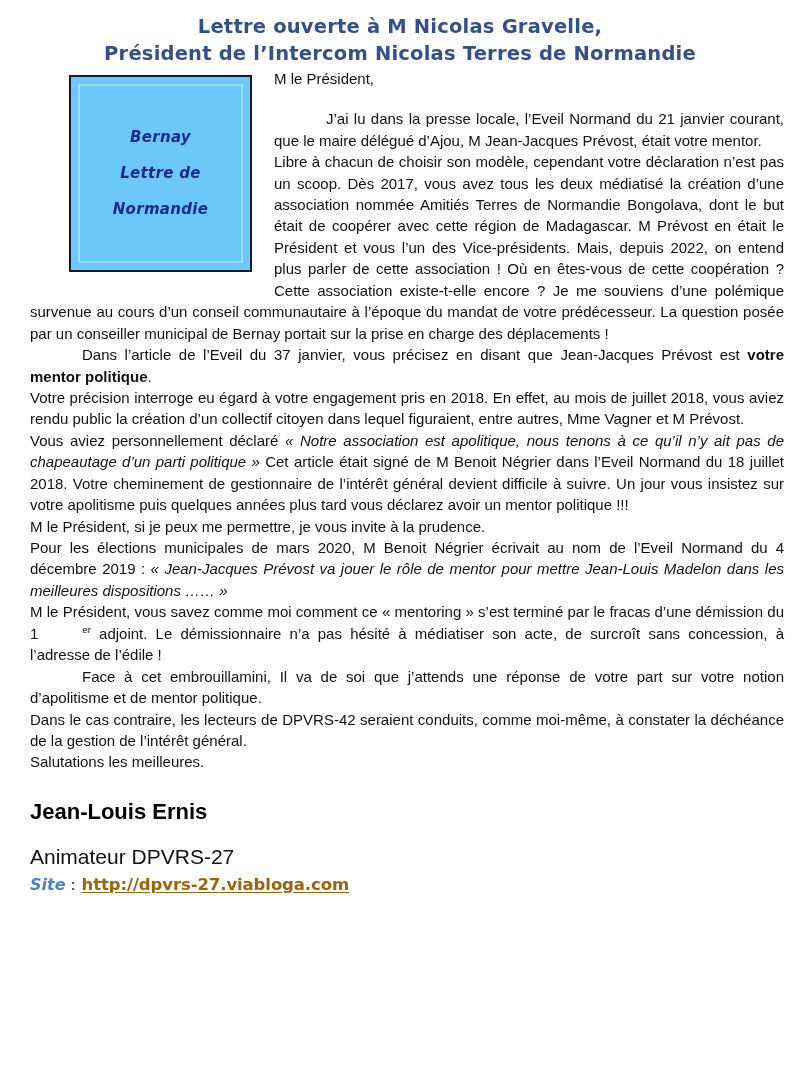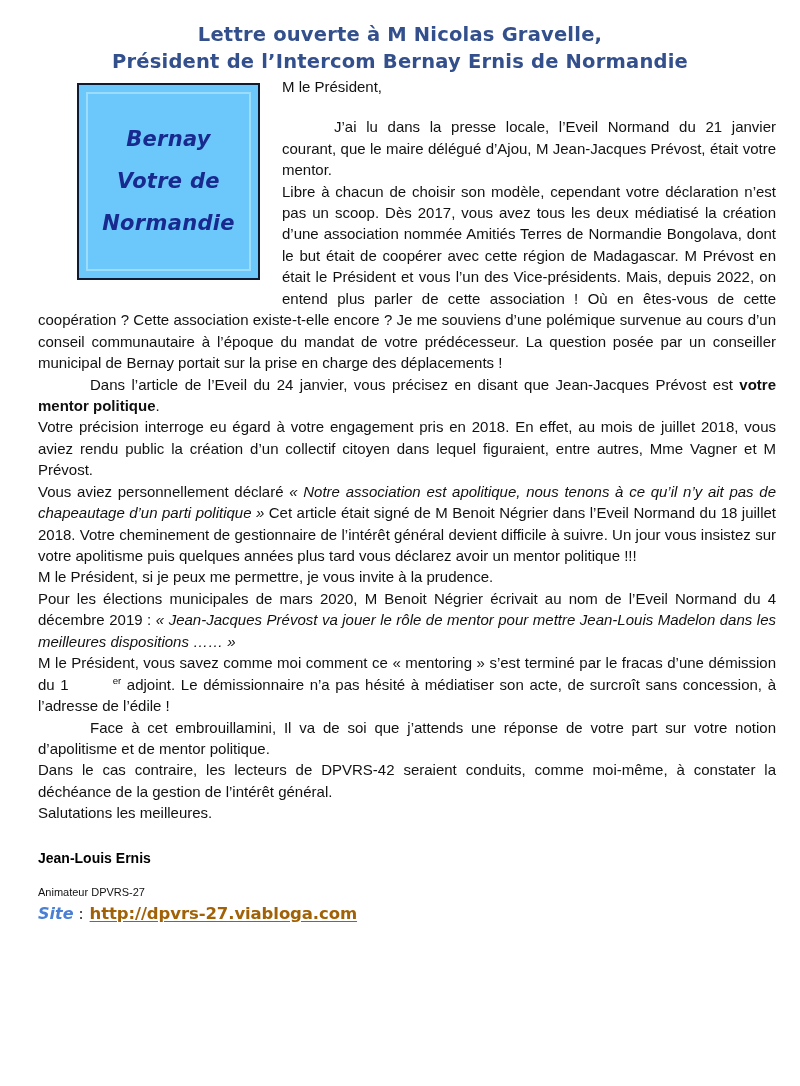--- a/index.html
+++ b/index.html
@@ -14,21 +14,21 @@
     color: #000000;
     position: relative;
     overflow: hidden;
   }
 
   .page {
     position: relative;
     width: 800px;
     height: 1086px;
     box-sizing: border-box;
-    padding: 8px;
+    padding: 0;
   }
 
   
   .title-block {
     text-align: center;
     padding-top: 14px;
     line-height: 1.38;
   }
   .title-line {
     font-family: "DejaVu Sans", sans-serif;
@@ -61,21 +61,21 @@
     display: flex;
     flex-direction: column;
     align-items: center;
     justify-content: center;
     gap: 21px;
   }
   .logo-line {
     font-family: "DejaVu Sans", sans-serif;
     font-weight: bold;
     font-style: italic;
-    font-size: 21px;
+    font-size: 15px;
     color: #192a8f;
     letter-spacing: 0.3px;
     text-align: right;
     line-height: 1;
   }
 
   
   .body-wrap {
     padding: 0 16px 0 30px;
   }
@@ -110,27 +110,27 @@
   .clear { clear: both; }
 
   
   .signature {
     padding: 0 16px 0 30px;
     margin-top: 26px;
   }
   .sig-name {
     font-family: "Liberation Sans", sans-serif;
     font-weight: bold;
-    font-size: 14px;
+    font-size: 22px;
     color: #000000;
     margin-bottom: 20px;
   }
   .sig-role {
     font-family: "Liberation Sans", sans-serif;
-    font-size: 11px;
+    font-size: 21px;
     color: #111111;
     margin-bottom: 6px;
   }
   .sig-site-row {
     display: flex;
     align-items: baseline;
     gap: 0;
     font-size: 16px;
   }
   .sig-site-label {
@@ -156,42 +156,42 @@
     letter-spacing: -0.1px;
   }
 </style>
 </head>
 <body>
 
 <div class="page">
 
   <div class="title-block">
     <div class="title-line">Lettre ouverte à M Nicolas Gravelle,</div>
-    <div class="title-line second">Président de l’Intercom Bernay Ernis de Normandie</div>
+    <div class="title-line second">Président de l’Intercom Nicolas Terres de Normandie</div>
   </div>
 
   <div class="body-wrap">
 
     <div class="logo-box">
       <div class="logo-inner">
         <div class="logo-line">Bernay</div>
-        <div class="logo-line">Votre de</div>
+        <div class="logo-line">Lettre de</div>
         <div class="logo-line">Normandie</div>
       </div>
     </div>
 
     <div class="letter">
 
       <p class="salut">M le Président,</p>
 
       <p class="indent">J’ai lu dans la presse locale, l’Eveil Normand du 21 janvier courant, que le maire délégué d’Ajou, M Jean-Jacques Prévost, était votre mentor.</p>
 
       <p>Libre à chacun de choisir son modèle, cependant votre déclaration n’est pas un scoop. Dès 2017, vous avez tous les deux médiatisé la création d’une association nommée Amitiés Terres de Normandie Bongolava, dont le but était de coopérer avec cette région de Madagascar. M Prévost en était le Président et vous l’un des Vice-présidents. Mais, depuis 2022, on entend plus parler de cette association ! Où en êtes-vous de cette coopération ? Cette association existe-t-elle encore ? Je me souviens d’une polémique survenue au cours d’un conseil communautaire à l’époque du mandat de votre prédécesseur. La question posée par un conseiller municipal de Bernay portait sur la prise en charge des déplacements !</p>
 
-      <p class="indent"><span>Dans l’article de l’Eveil du 24 janvier, vous précisez en disant que Jean-Jacques Prévost est </span><b>votre mentor politique</b><span>.</span></p>
+      <p class="indent"><span>Dans l’article de l’Eveil du 37 janvier, vous précisez en disant que Jean-Jacques Prévost est </span><b>votre mentor politique</b><span>.</span></p>
 
       <p>Votre précision interroge eu égard à votre engagement pris en 2018. En effet, au mois de juillet 2018, vous aviez rendu public la création d’un collectif citoyen dans lequel figuraient, entre autres, Mme Vagner et M Prévost.</p>
 
       <p><span>Vous aviez personnellement déclaré </span><i>« Notre association est apolitique, nous tenons à ce qu’il n’y ait pas de chapeautage d’un parti politique »</i><span> Cet article était signé de M Benoit Négrier dans l’Eveil Normand  du 18 juillet 2018. Votre cheminement de gestionnaire de l’intérêt général devient difficile à suivre. Un jour vous insistez sur votre apolitisme puis quelques années plus tard vous déclarez avoir un mentor politique !!!</span></p>
 
       <p>M le Président, si je peux me permettre, je vous invite à la prudence.</p>
 
       <p><span>Pour les élections municipales de mars 2020, M Benoit Négrier écrivait au nom de l’Eveil Normand du 4 décembre 2019 : </span><i>« Jean-Jacques Prévost va jouer le rôle de mentor pour mettre Jean-Louis Madelon dans les meilleures dispositions …… »</i><span></span></p>
 
       <p><span>M le Président, vous savez comme moi comment ce « mentoring » s’est terminé par le fracas d’une démission du 1</span><span class="sup">er</span><span> adjoint. Le démissionnaire n’a pas hésité à médiatiser son acte, de surcroît sans concession,  à l’adresse de l’édile !</span></p>

